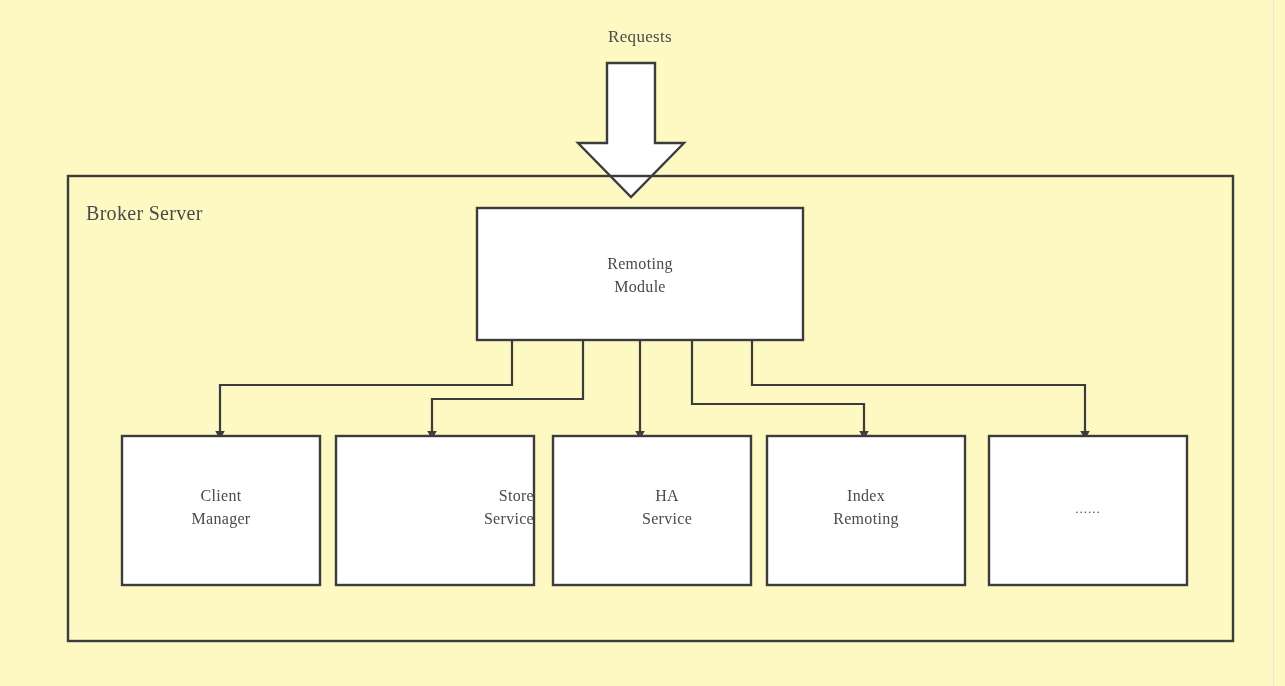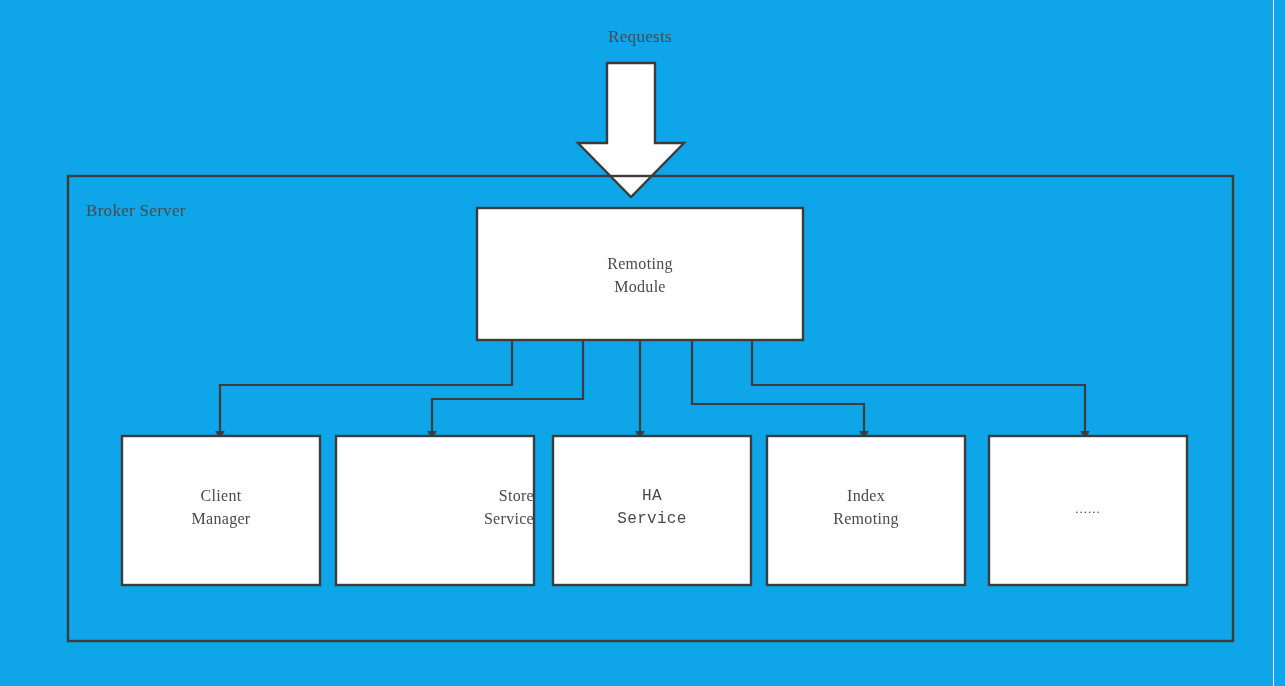--- a/index.html
+++ b/index.html
@@ -4,21 +4,21 @@
 <style>
   html, body {
     margin: 0;
     padding: 0;
     background: #ffffff;
   }
   #page {
     position: relative;
     width: 1285px;
     height: 686px;
-    background: #0ea5e9;
+    background: #fef9c3;
     font-family: "Liberation Serif", "DejaVu Serif", serif;
     color: #3a3a3a;
     overflow: hidden;
   }
   #diagram-svg {
     position: absolute;
     left: 0;
     top: 0;
     width: 1285px;
     height: 686px;
@@ -33,21 +33,21 @@
     white-space: pre-line;
     pointer-events: none;
   }
   .requests-label {
     font-size: 17px;
     left: 500px;
     top: 25px;
     width: 280px;
   }
   .broker-label {
-    font-size: 17px;
+    font-size: 20px;
     left: 86px;
     top: 199px;
     width: 260px;
     text-align: left;
   }
   .remoting-label {
     font-size: 16px;
     left: 477px;
     top: 253px;
     width: 326px;
@@ -115,21 +115,21 @@
 
   <div class="node-label service-label" style="left:122px;">Client
 Manager</div>
 
   <div class="node-label remoting-label">Remoting
 Module</div>
 
   <div class="node-label service-label" style="left:336px;text-align:right;">Store
 Service</div>
 
-  <div class="node-label service-label" style="left:553px;font-family:Liberation Mono, monospace;">HA
+  <div class="node-label service-label" style="left:568px;">HA
 Service</div>
 
   <div class="node-label service-label" style="left:767px;">Index
 Remoting</div>
 
   <div class="node-label ellipsis-label" style="left:989px;">......</div>
 
 </div>
 
 </body></html>

